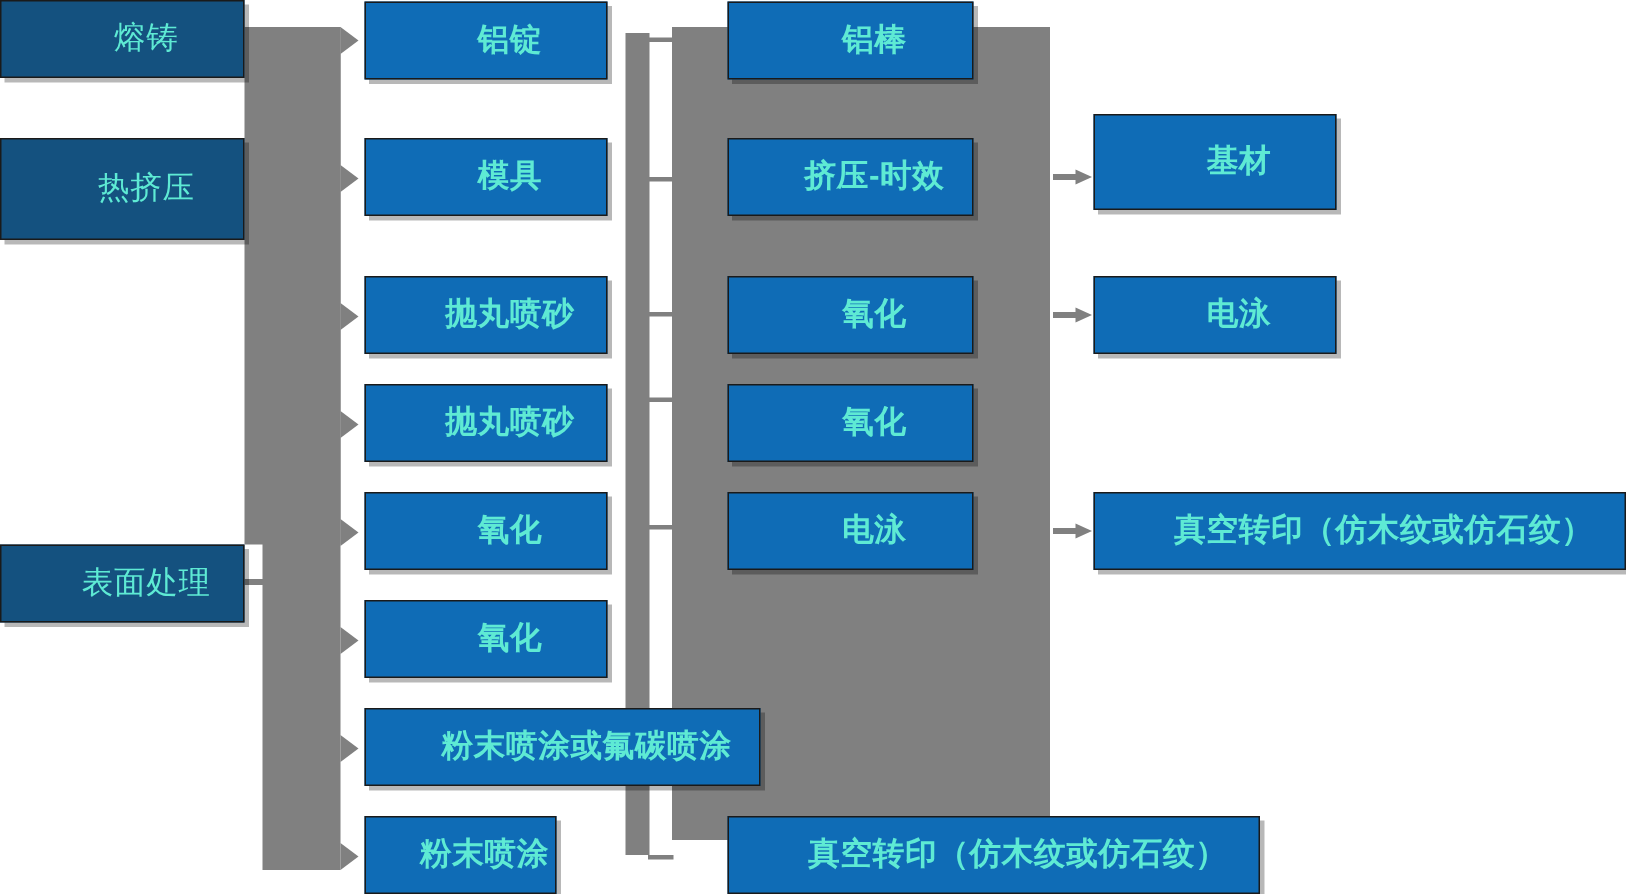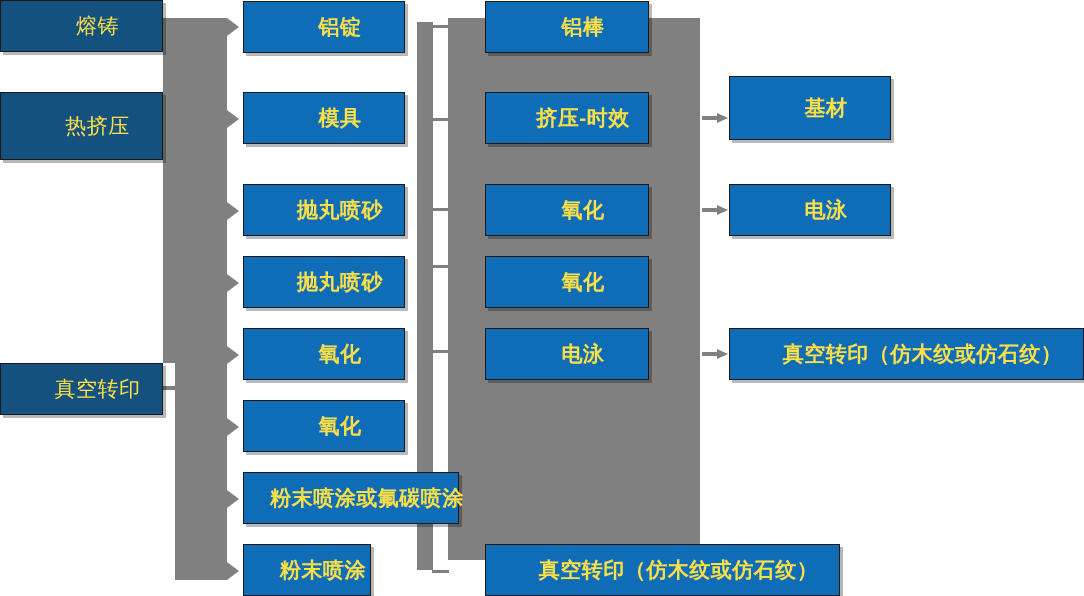--- a/index.html
+++ b/index.html
@@ -97,21 +97,21 @@
     border-left: 11px solid #808080;
   }
 
   
   .node {
     position: absolute;
     box-sizing: border-box;
     display: flex;
     align-items: center;
     justify-content: center;
-    color: #fde047;
+    color: #5eead4;
     font-size: 21px;
     line-height: 1.1;
     letter-spacing: 0.5px;
     border: 1px solid #1a1a1a;
     box-shadow: 3px 3px 0 rgba(0,0,0,0.28);
     white-space: nowrap;
     padding-left: 32px;
   }
   .node.dark {
     background: #14517F;
@@ -161,30 +161,30 @@
       </div>
       <div class="arrow-small" style="left: 702px; top: 349px;">
         <div class="shaft"></div>
         <div class="head"></div>
       </div>
     </div>
 
   <div id="layer-stages">
       <div class="node dark" style="left: 0px; top: 0px; width: 163px; height: 52px;">熔铸</div>
       <div class="node dark" style="left: 0px; top: 92px; width: 163px; height: 68px;">热挤压</div>
-      <div class="node dark" style="left: 0px; top: 363px; width: 163px; height: 52px;">真空转印</div>
+      <div class="node dark" style="left: 0px; top: 363px; width: 163px; height: 52px;">表面处理</div>
     </div>
   <div id="layer-inputs">
       <div class="node bright" style="left: 243px; top: 1px; width: 162px; height: 52px;">铝锭</div>
       <div class="node bright" style="left: 243px; top: 92px; width: 162px; height: 52px;">模具</div>
       <div class="node bright" style="left: 243px; top: 184px; width: 162px; height: 52px;">抛丸喷砂</div>
       <div class="node bright" style="left: 243px; top: 256px; width: 162px; height: 52px;">抛丸喷砂</div>
       <div class="node bright" style="left: 243px; top: 328px; width: 162px; height: 52px;">氧化</div>
       <div class="node bright" style="left: 243px; top: 400px; width: 162px; height: 52px;">氧化</div>
-      <div class="node bright" style="left: 243px; top: 472px; width: 216px; height: 52px;">粉末喷涂或氟碳喷涂</div>
+      <div class="node bright" style="left: 243px; top: 472px; width: 264px; height: 52px;">粉末喷涂或氟碳喷涂</div>
       <div class="node bright" style="left: 243px; top: 544px; width: 128px; height: 52px;">粉末喷涂</div>
     </div>
   <div id="layer-processes">
       <div class="node bright" style="left: 485px; top: 1px; width: 164px; height: 52px;">铝棒</div>
       <div class="node bright" style="left: 485px; top: 92px; width: 164px; height: 52px;">挤压-时效</div>
       <div class="node bright" style="left: 485px; top: 184px; width: 164px; height: 52px;">氧化</div>
       <div class="node bright" style="left: 485px; top: 256px; width: 164px; height: 52px;">氧化</div>
       <div class="node bright" style="left: 485px; top: 328px; width: 164px; height: 52px;">电泳</div>
       <div class="node bright" style="left: 485px; top: 544px; width: 355px; height: 52px;">真空转印（仿木纹或仿石纹）</div>
     </div>

